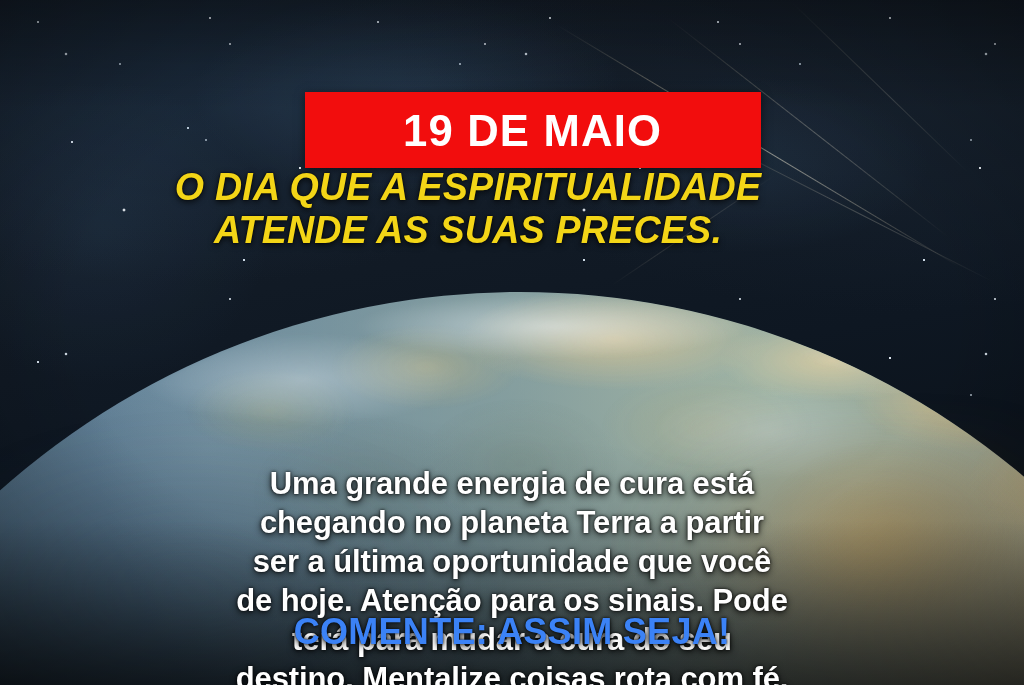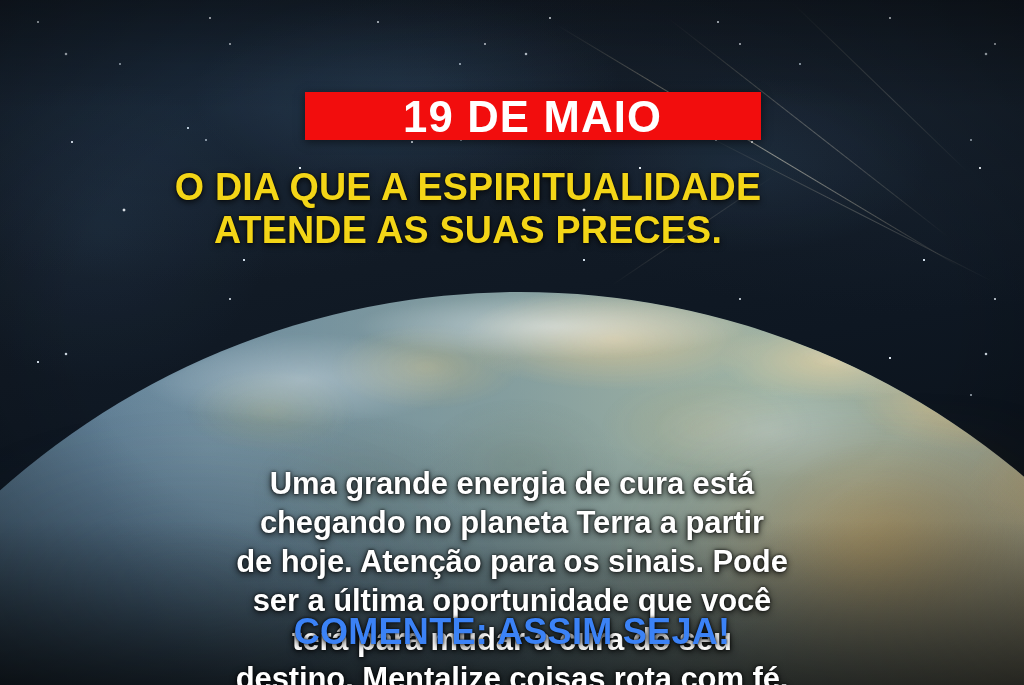--- a/index.html
+++ b/index.html
@@ -250,21 +250,21 @@
     inset: 0;
     z-index: 20;
   }
 
   
   .date-banner {
     position: absolute;
     left: 305px;
     top: 92px;
     width: 456px;
-    height: 48px;
+    height: 76px;
     background: #f20d0d;
     display: flex;
     align-items: center;
     justify-content: center;
     box-shadow: 0 2px 9px rgba(0,0,0,0.55);
   }
   .date-banner-text {
     color: #ffffff;
     font-family: "Liberation Sans", sans-serif;
     font-weight: bold;
@@ -282,20 +282,21 @@
     top: 166px;
     width: 936px;
     text-align: center;
     color: #f3d517;
     font-family: "Liberation Sans", sans-serif;
     font-weight: bold;
     font-size: 38px;
     line-height: 1.12;
     letter-spacing: 0.2px;
     text-shadow: 0 2px 6px rgba(0,0,0,0.80), 0 0 2px rgba(0,0,0,0.9);
+    font-style: italic;
   }
   .headline .hl-line { display: block; transform: scaleX(0.99); }
 
   
   .body-copy {
     position: absolute;
     left: 62px;
     top: 464px;
     width: 900px;
     text-align: center;
@@ -362,22 +363,22 @@
     </div>
 
     <div class="headline">
       <span class="hl-line">O DIA QUE A ESPIRITUALIDADE</span>
       <span class="hl-line">ATENDE AS SUAS PRECES.</span>
     </div>
 
     <div class="body-copy">
       <span class="bc-line">Uma grande energia de cura está</span>
       <span class="bc-line">chegando no planeta Terra a partir</span>
+      <span class="bc-line">ser a última oportunidade que você</span>
       <span class="bc-line">de hoje. Atenção para os sinais. Pode</span>
-      <span class="bc-line">ser a última oportunidade que você</span>
       <span class="bc-line">terá para mudar a cura do seu</span>
       <span class="bc-line">destino. Mentalize coisas rota com fé.</span>
     </div>
 
     <div class="cta">
       <span>COMENTE: ASSIM SEJA!</span>
     </div>
 
   </div>
 </div>

